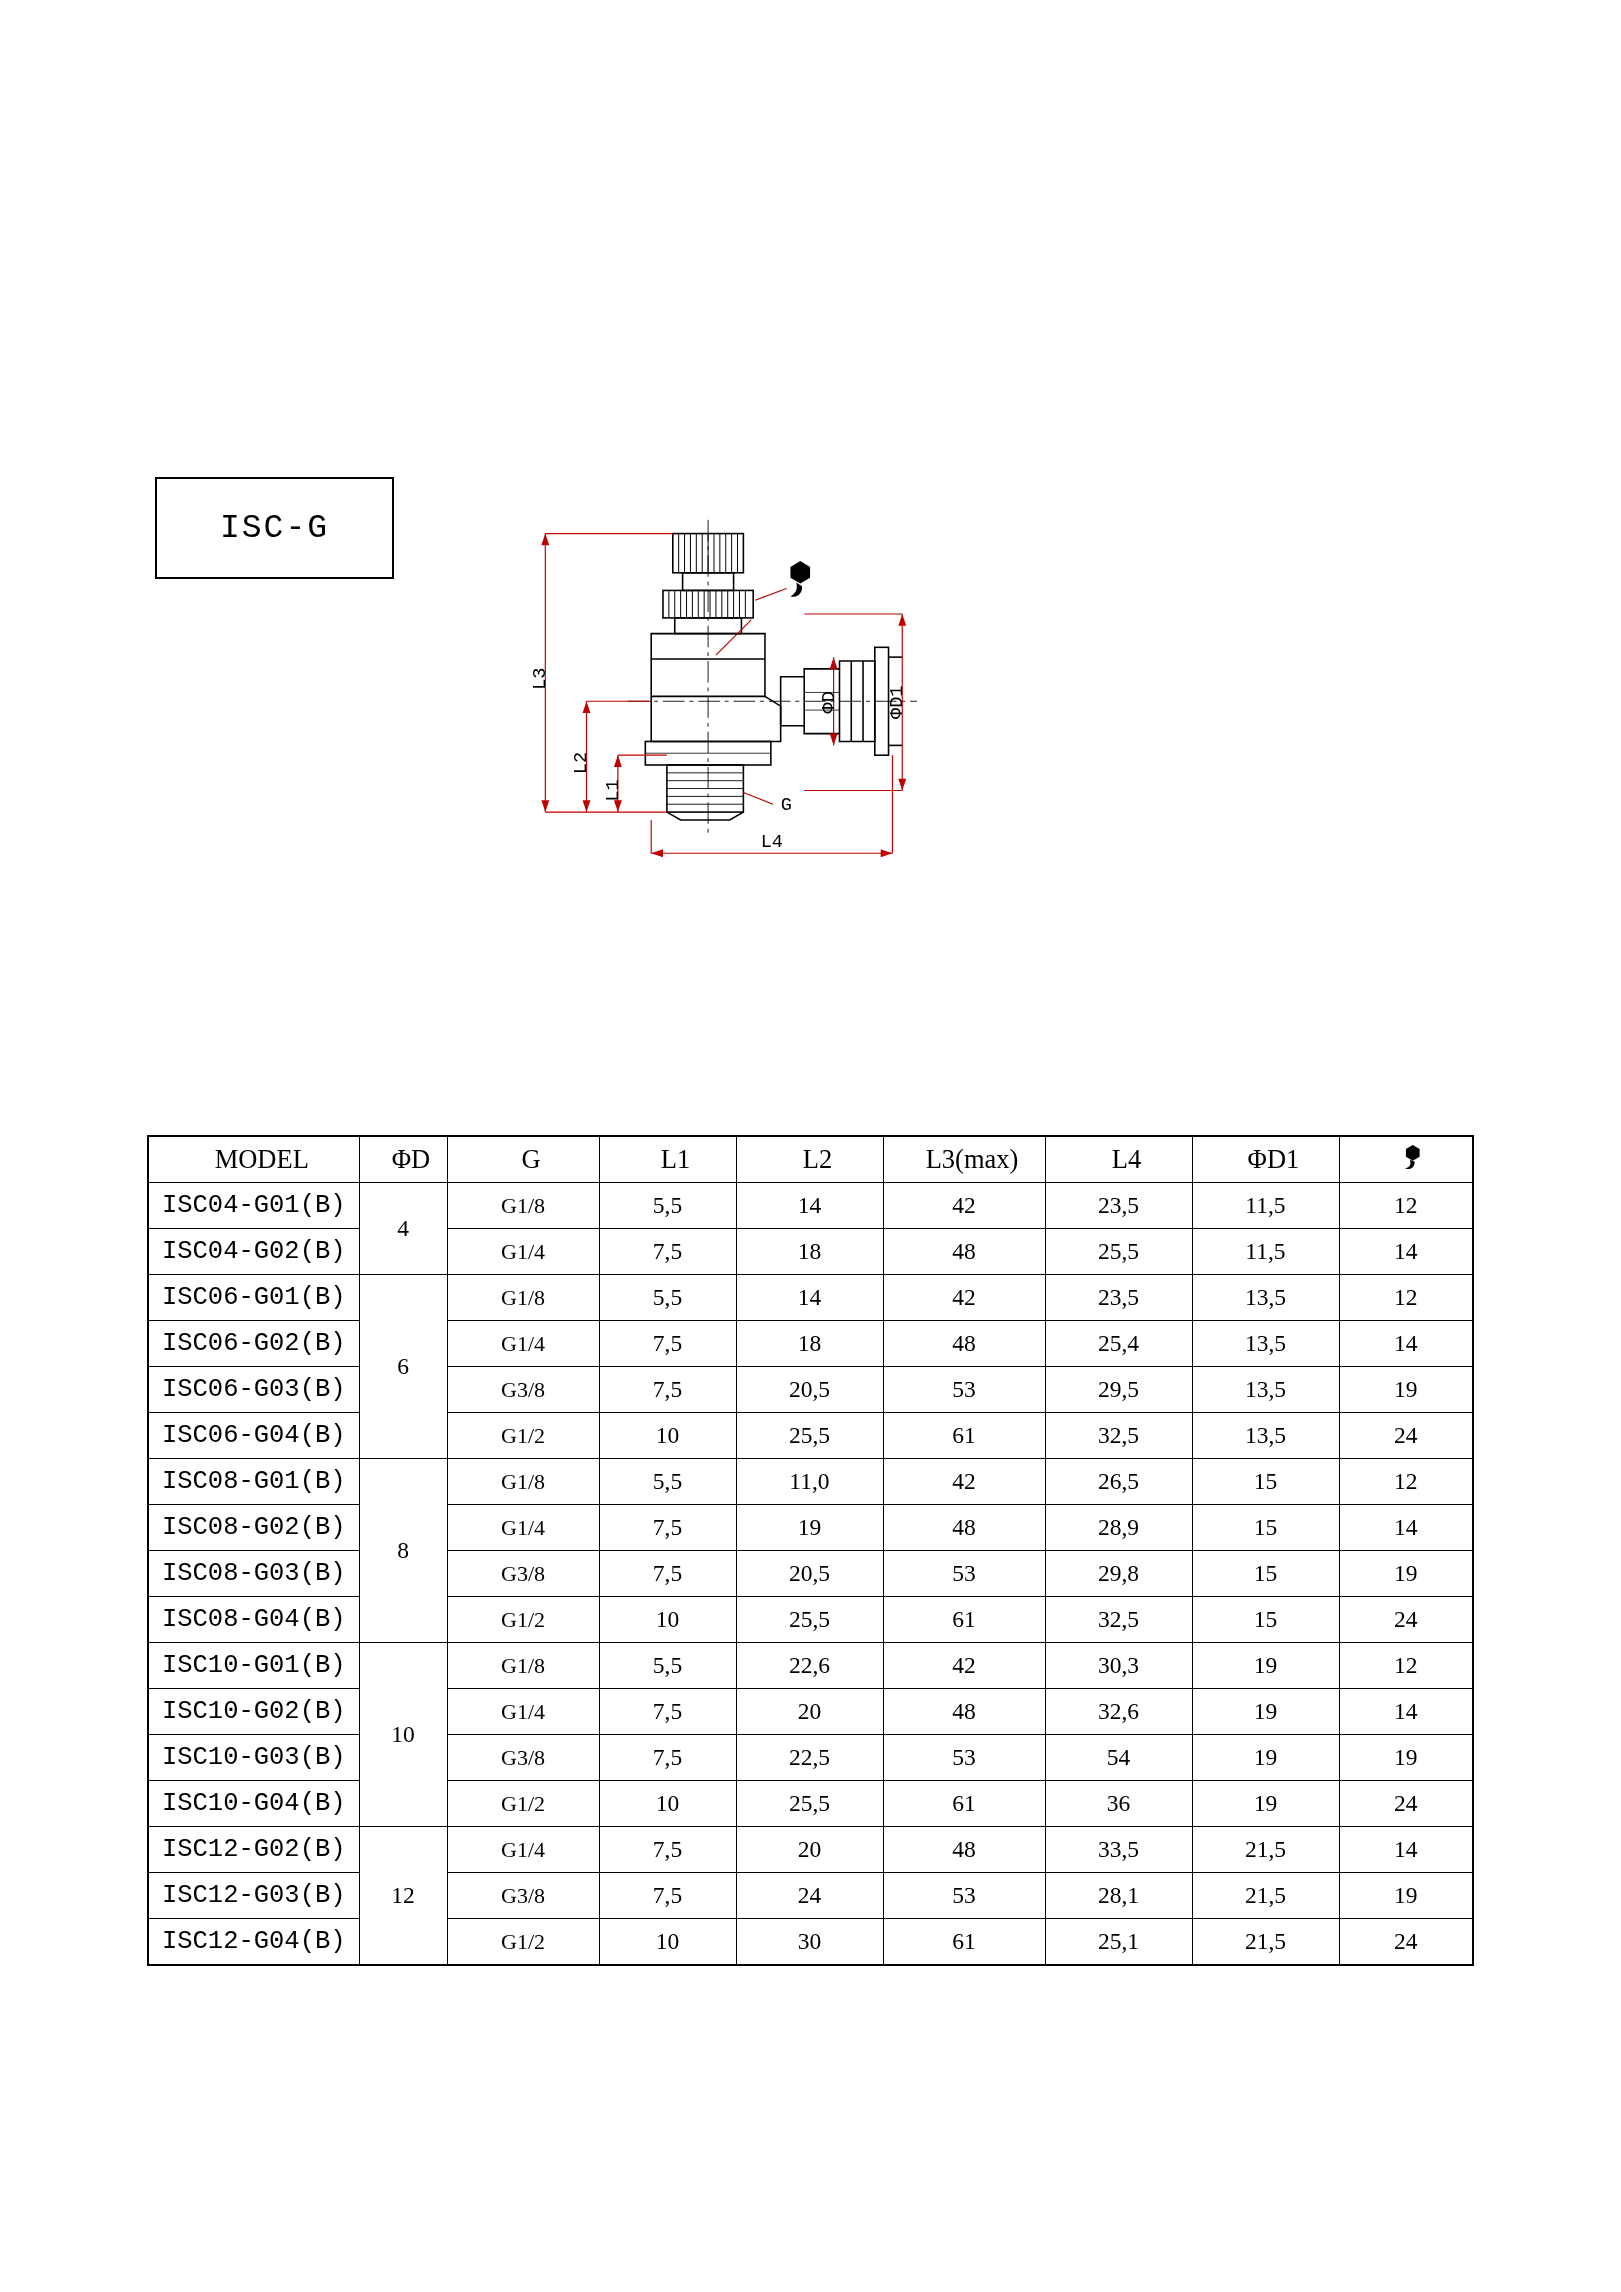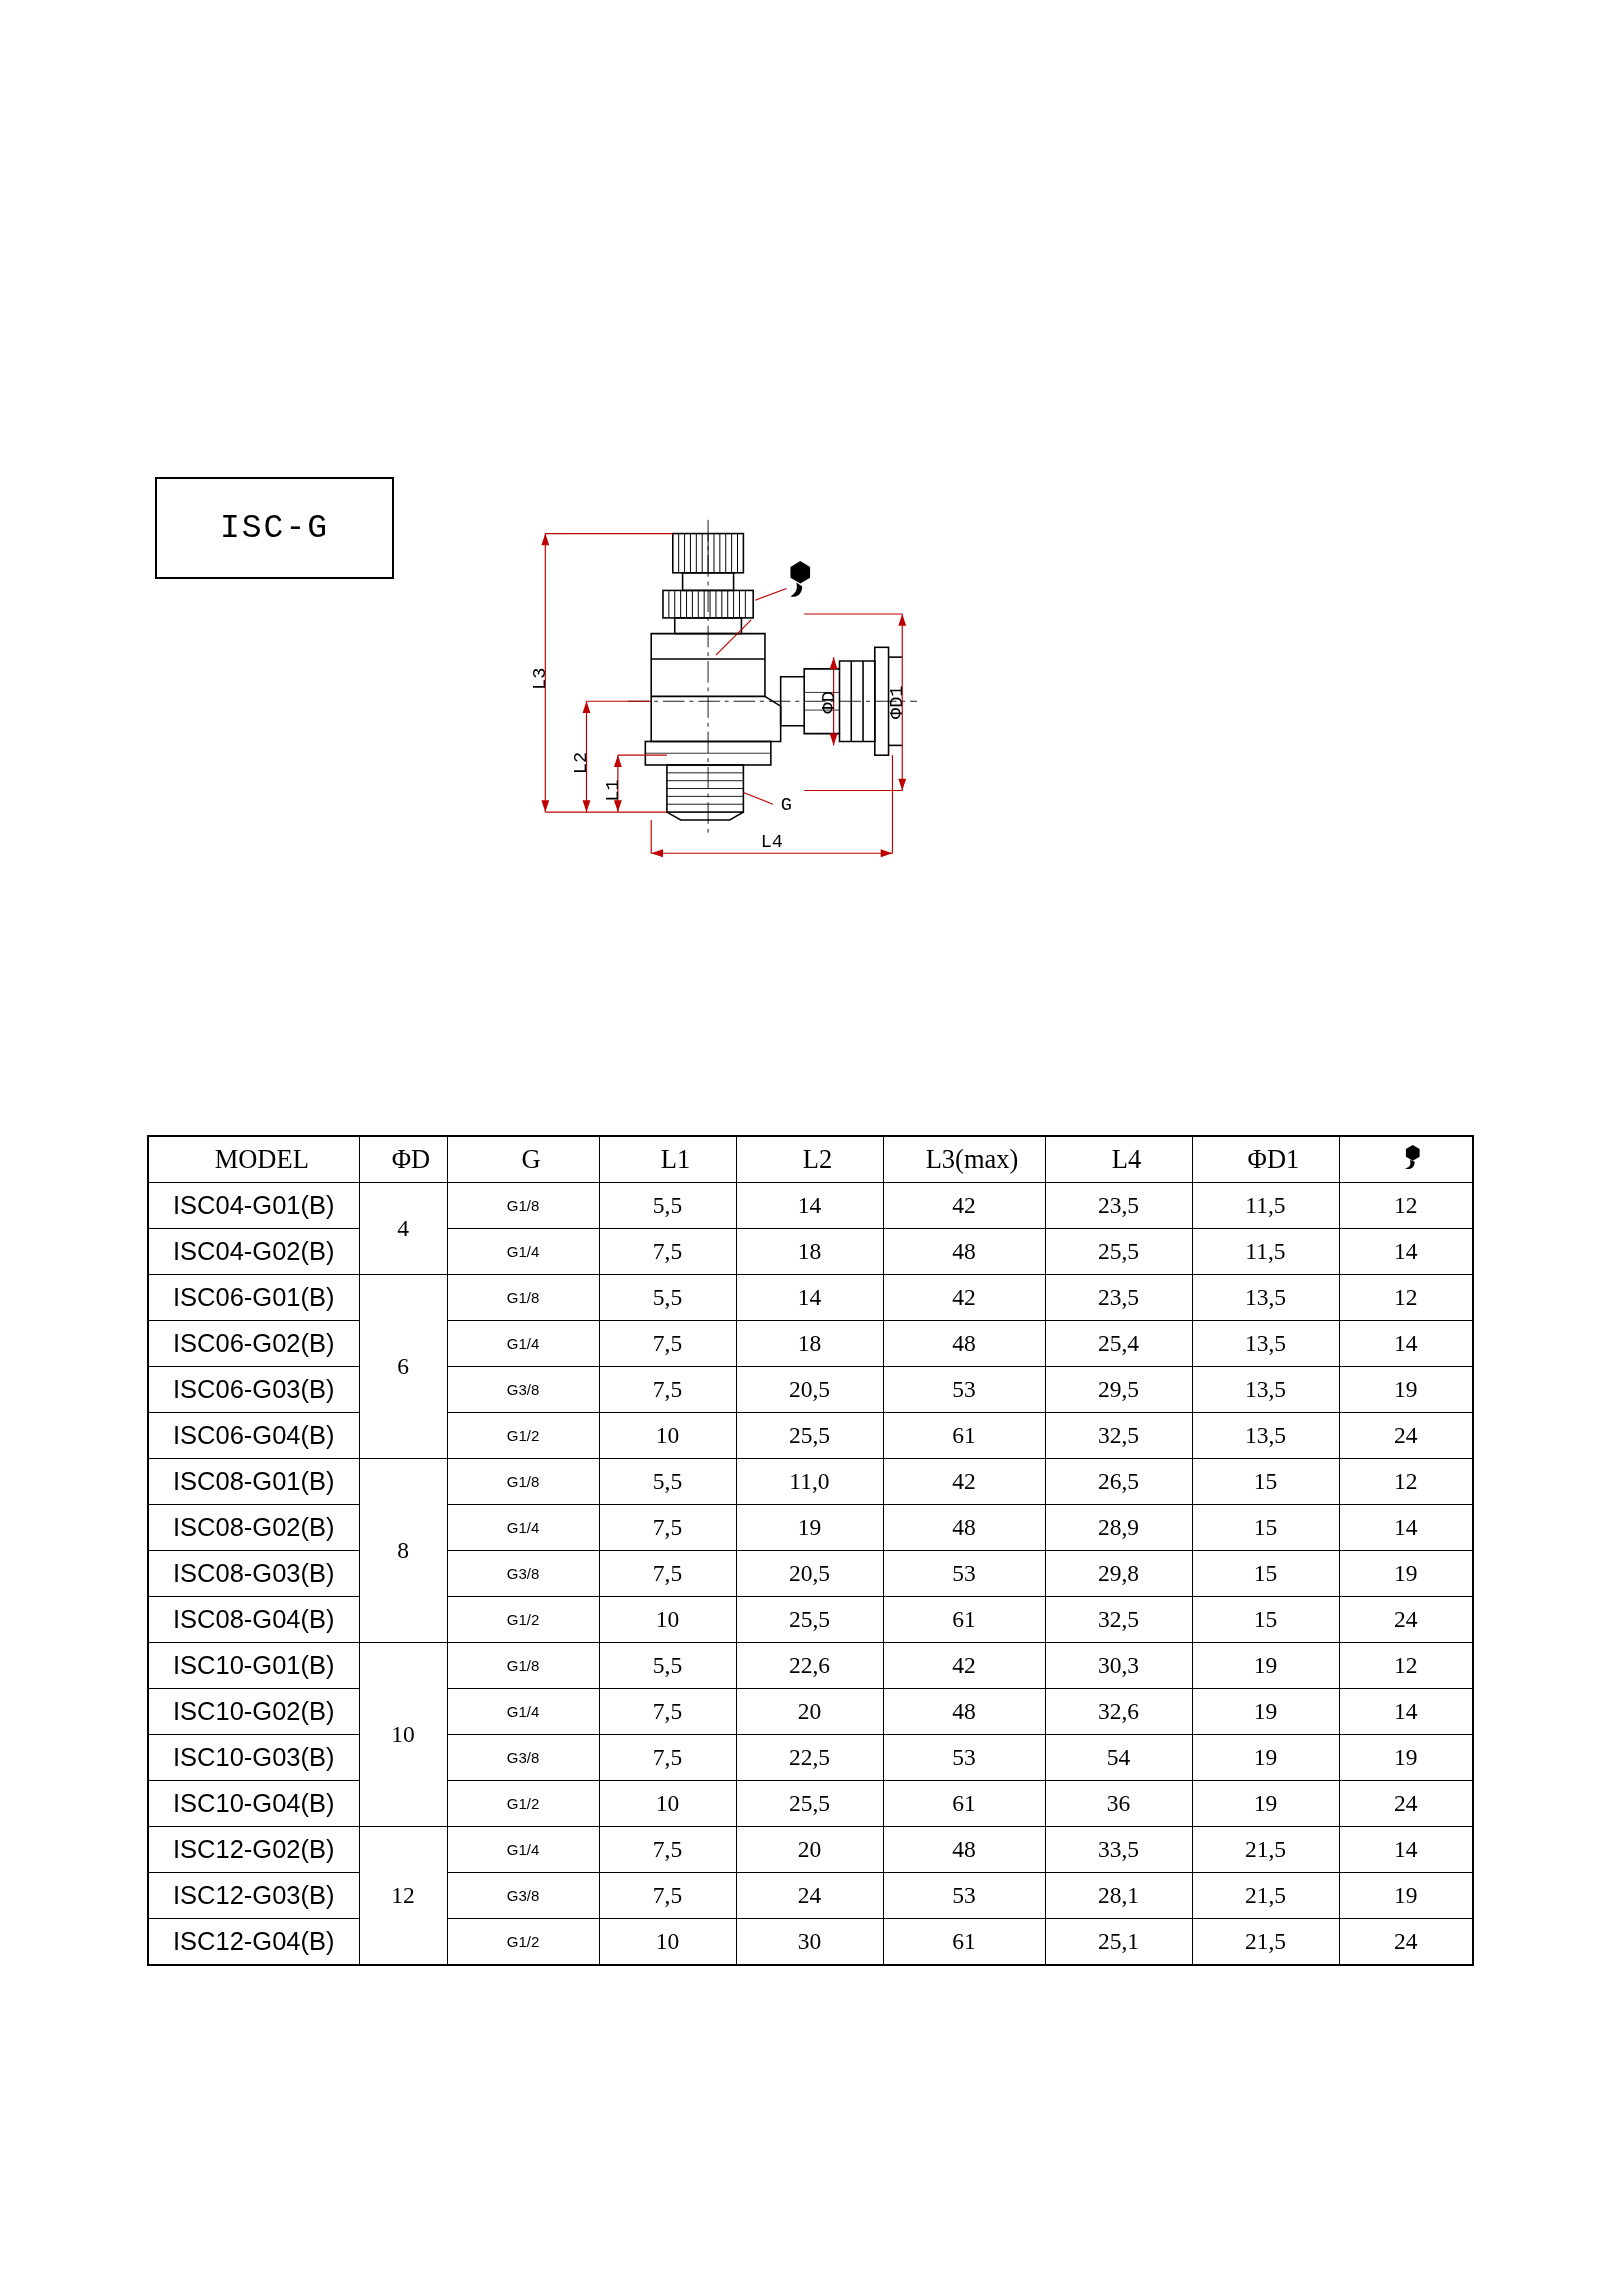--- a/index.html
+++ b/index.html
@@ -64,30 +64,30 @@
     height: 45px;
     font-weight: normal;
   }
   table.spec thead td {
     font-size: 26.5px;
     font-family: "Liberation Serif", serif;
     padding-left: 16px;
   }
   td.model {
     font-size: 25.5px;
-    font-family: Liberation Sans, sans-serif;
+    font-family: Liberation Mono, monospace;
     margin-left: 38px;
   }
   td.num {
     font-size: 23.5px;
     font-family: "Liberation Serif", serif;
   }
   td.gthread {
-    font-size: 15px;
-    font-family: Liberation Sans, sans-serif;
+    font-size: 22px;
+    font-family: Liberation Serif, serif;
   }
   table.spec {
     border: 2.9px solid #000;
   }
   .hex-ico {
     display: inline-block;
     transform: translateY(1px);
   }
 </style>
 </head>

